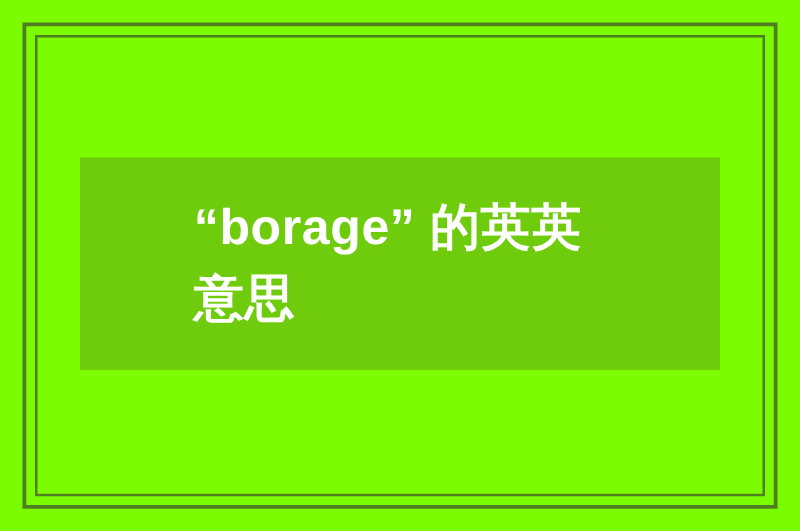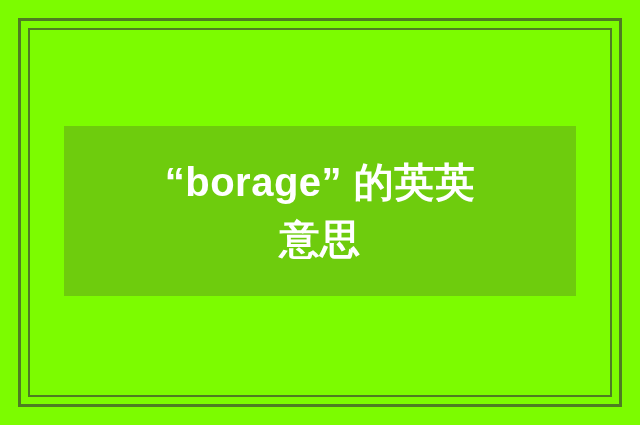--- a/index.html
+++ b/index.html
@@ -62,21 +62,20 @@
   }
 
   .title-text {
     margin: 10px;
     color: #ffffff;
     font-family: "Liberation Sans", "DejaVu Sans", sans-serif;
     font-weight: bold;
     font-size: 40px;
     line-height: 1.42;
     letter-spacing: 0.5px;
-    text-align: center;
     white-space: normal;
     word-break: break-all;
     max-width: 330px;
   }
 </style>
 </head>
 <body>
 
 <div class="poster">
 

